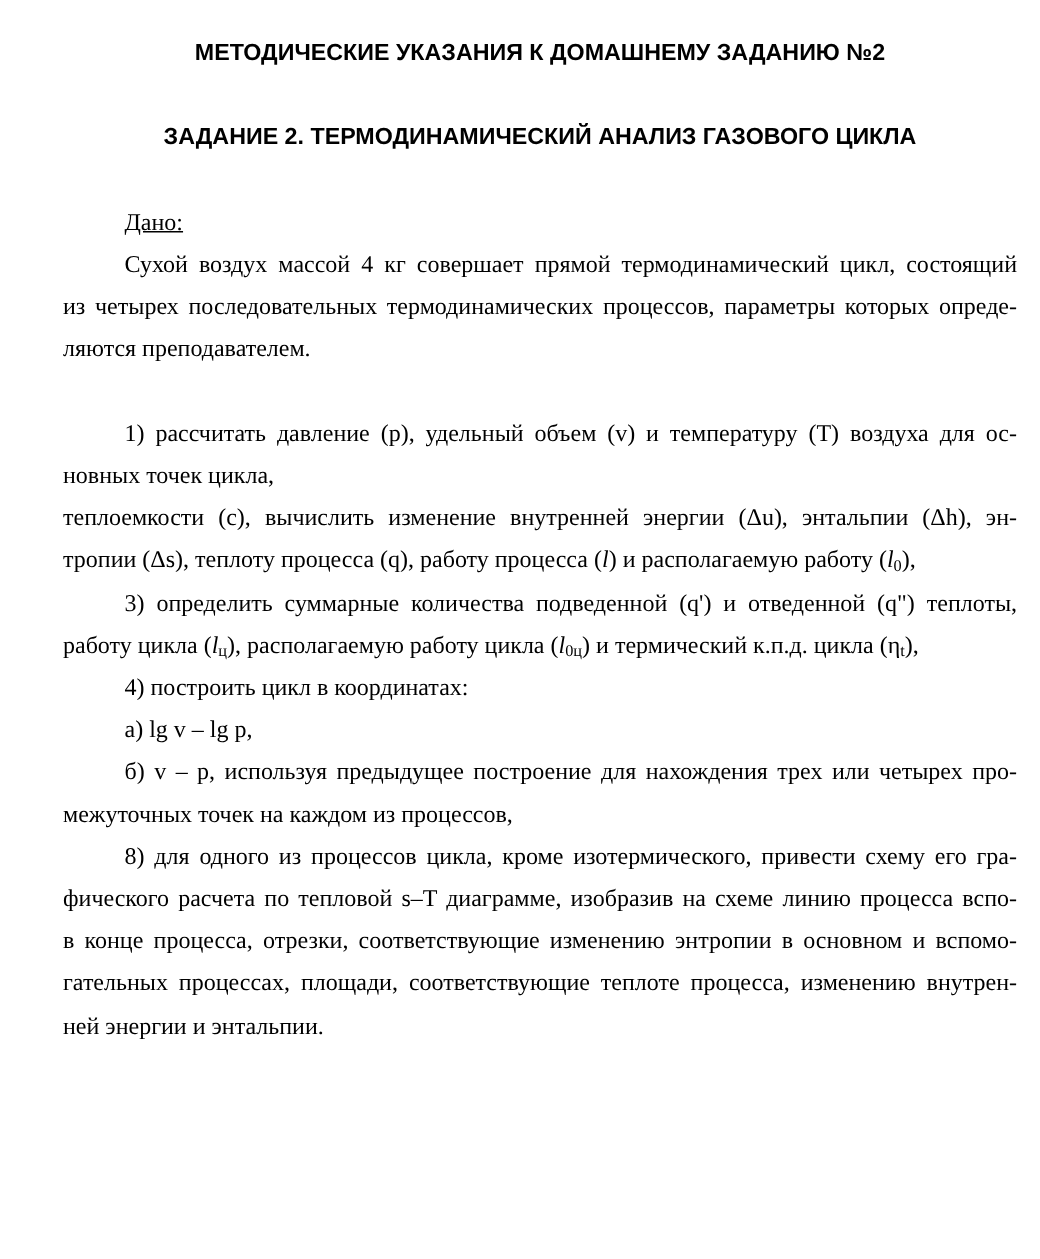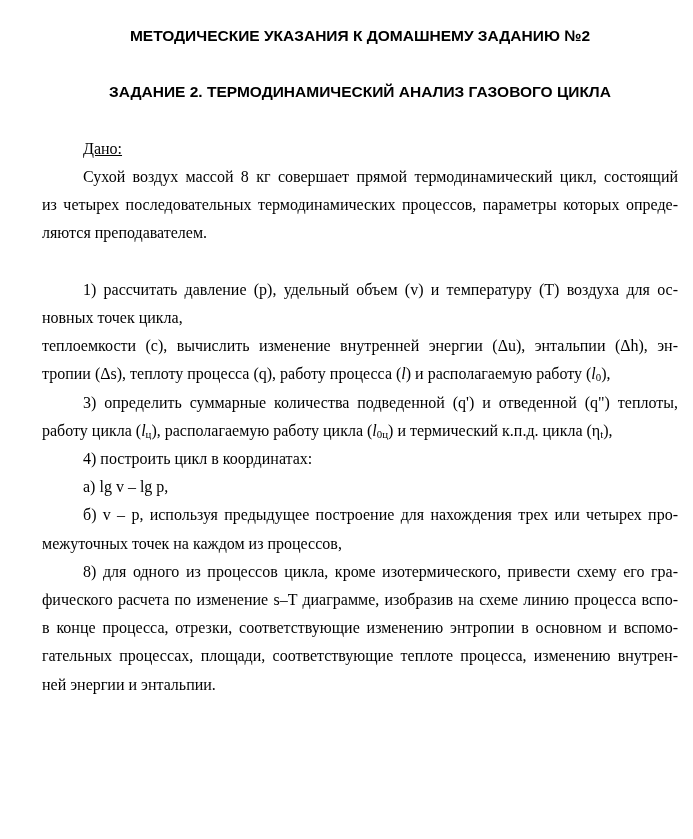--- a/index.html
+++ b/index.html
@@ -49,33 +49,33 @@
 </head>
 <body>
 
 <div class="doc">
   <div>
       <div class="heading">МЕТОДИЧЕСКИЕ УКАЗАНИЯ К ДОМАШНЕМУ ЗАДАНИЮ №2</div>
       <div class="gap"></div>
       <div class="heading">ЗАДАНИЕ 2. ТЕРМОДИНАМИЧЕСКИЙ АНАЛИЗ ГАЗОВОГО ЦИКЛА</div>
       <div class="gap"></div>
       <div class="line ind"><span class="label-text">Дано:</span></div>
-      <div class="line ind just">Сухой воздух массой 8 кг совершает прямой термодинамический цикл, состоящий</div>
+      <div class="line ind just">Сухой воздух массой 4 кг совершает прямой термодинамический цикл, состоящий</div>
       <div class="line just">из четырех последовательных термодинамических процессов, параметры которых опреде-</div>
       <div class="line">ляются преподавателем.</div>
       <div class="gap"></div>
       <div class="line ind just">1) рассчитать давление (p), удельный объем (v) и температуру (T) воздуха для ос-</div>
       <div class="line">новных точек цикла,</div>
       <div class="line just">теплоемкости (c),  вычислить изменение внутренней энергии (Δu),  энтальпии (Δh),  эн-</div>
       <div class="line">тропии (Δs), теплоту процесса (q), работу процесса (<i>l</i>) и располагаемую работу (<i>l</i><sub>0</sub>),</div>
       <div class="line ind just">3) определить суммарные количества подведенной (q') и  отведенной (q") теплоты,</div>
       <div class="line">работу цикла (<i>l</i><sub>ц</sub>), располагаемую работу цикла (<i>l</i><sub>0ц</sub>) и термический к.п.д. цикла (η<sub>t</sub>),</div>
       <div class="line ind">4) построить цикл в координатах:</div>
       <div class="line ind">а) lg v – lg p,</div>
       <div class="line ind just">б) v – p, используя предыдущее построение для нахождения трех или четырех про-</div>
       <div class="line">межуточных точек на каждом из процессов,</div>
       <div class="line ind just">8) для одного из процессов цикла, кроме изотермического, привести схему его гра-</div>
-      <div class="line just">фического расчета по изменение s–T  диаграмме, изобразив на схеме линию процесса вспо-</div>
+      <div class="line just">фического расчета по тепловой s–T  диаграмме, изобразив на схеме линию процесса вспо-</div>
       <div class="line just">в конце процесса, отрезки, соответствующие изменению энтропии в основном и вспомо-</div>
       <div class="line just">гательных процессах, площади, соответствующие теплоте процесса, изменению внутрен-</div>
       <div class="line">ней энергии и энтальпии.</div>
     </div>
 </div>
 
 </body></html>

